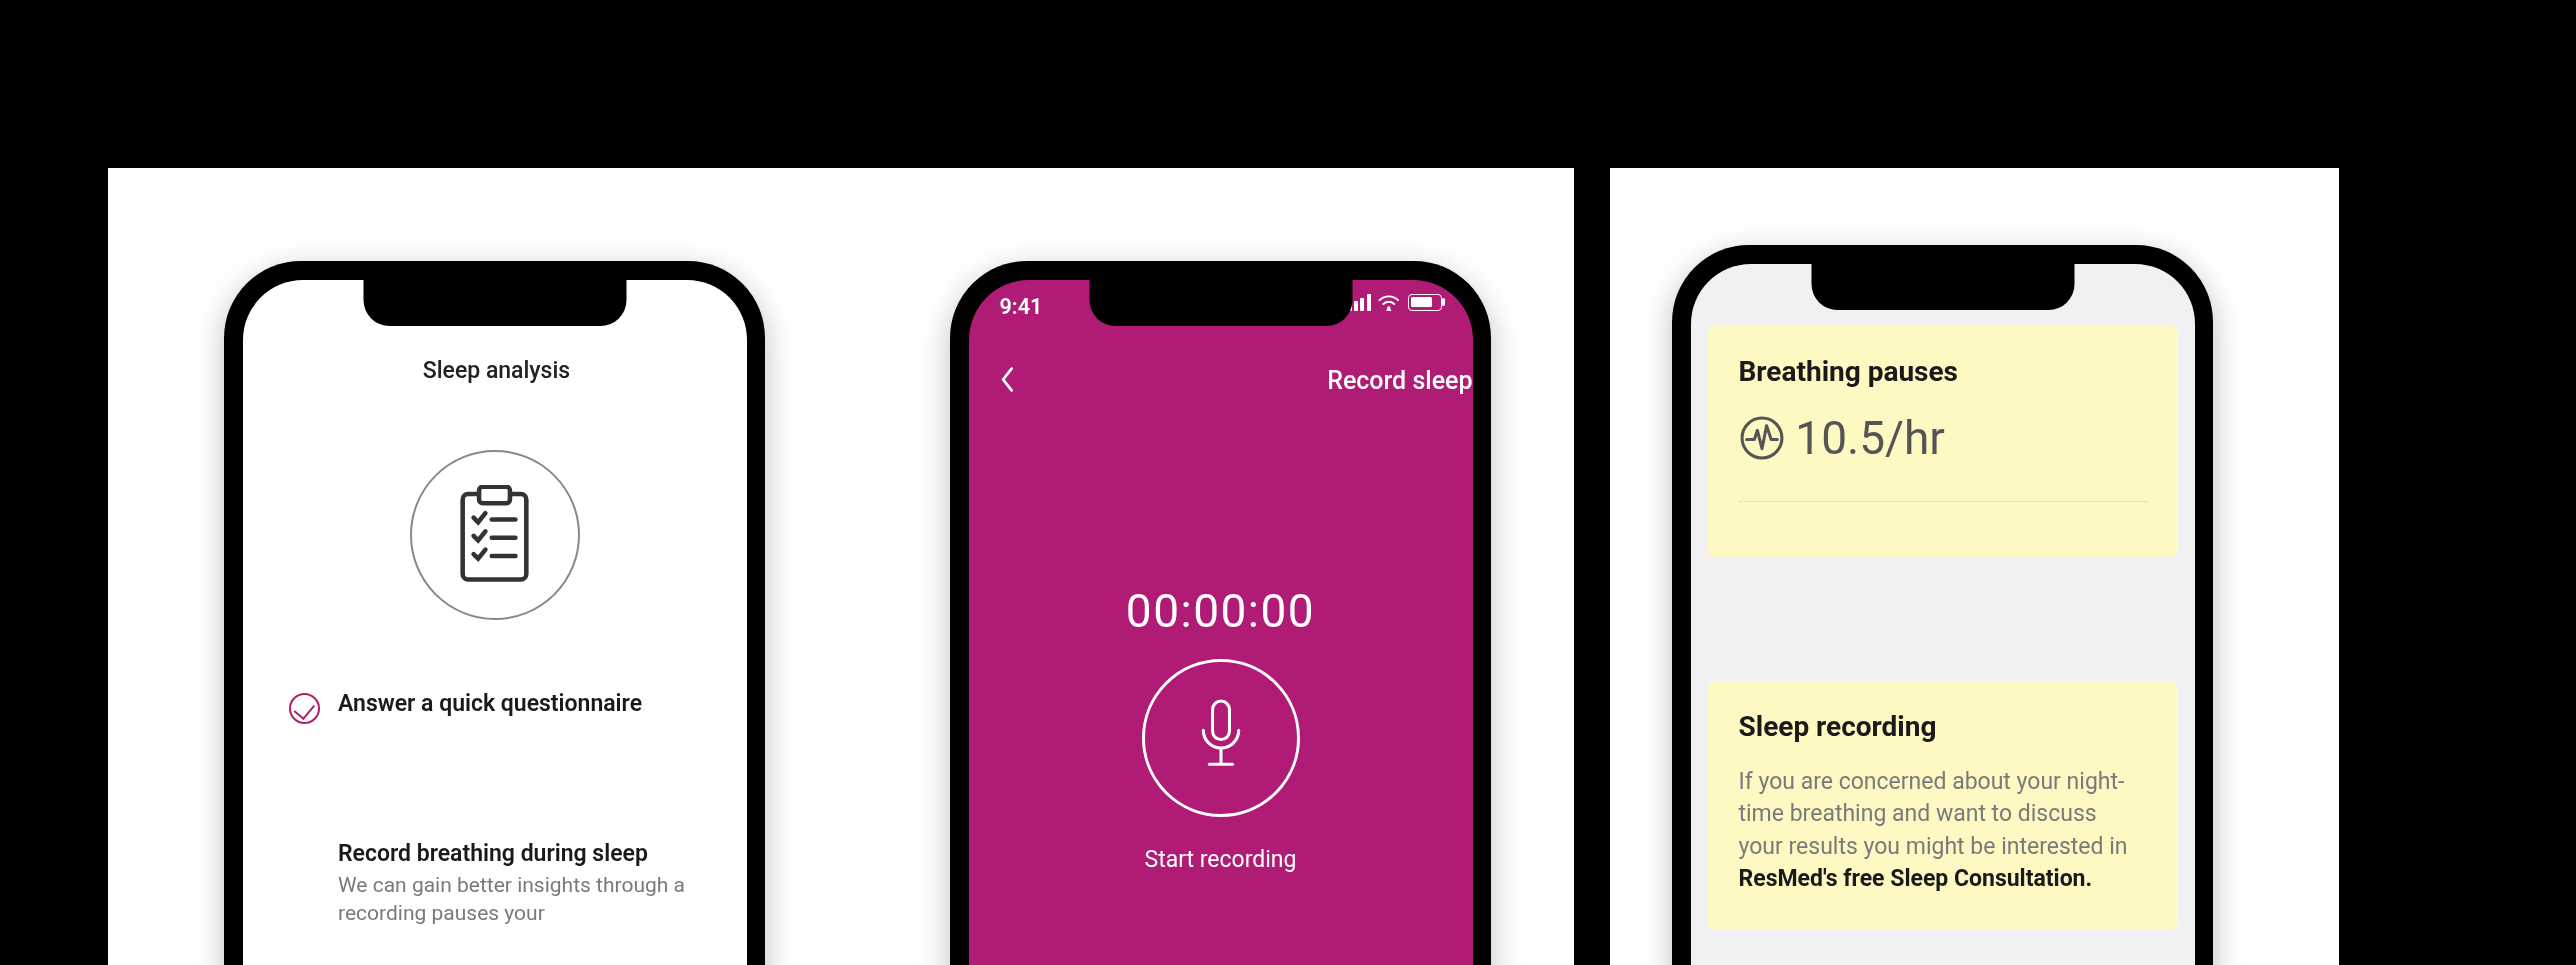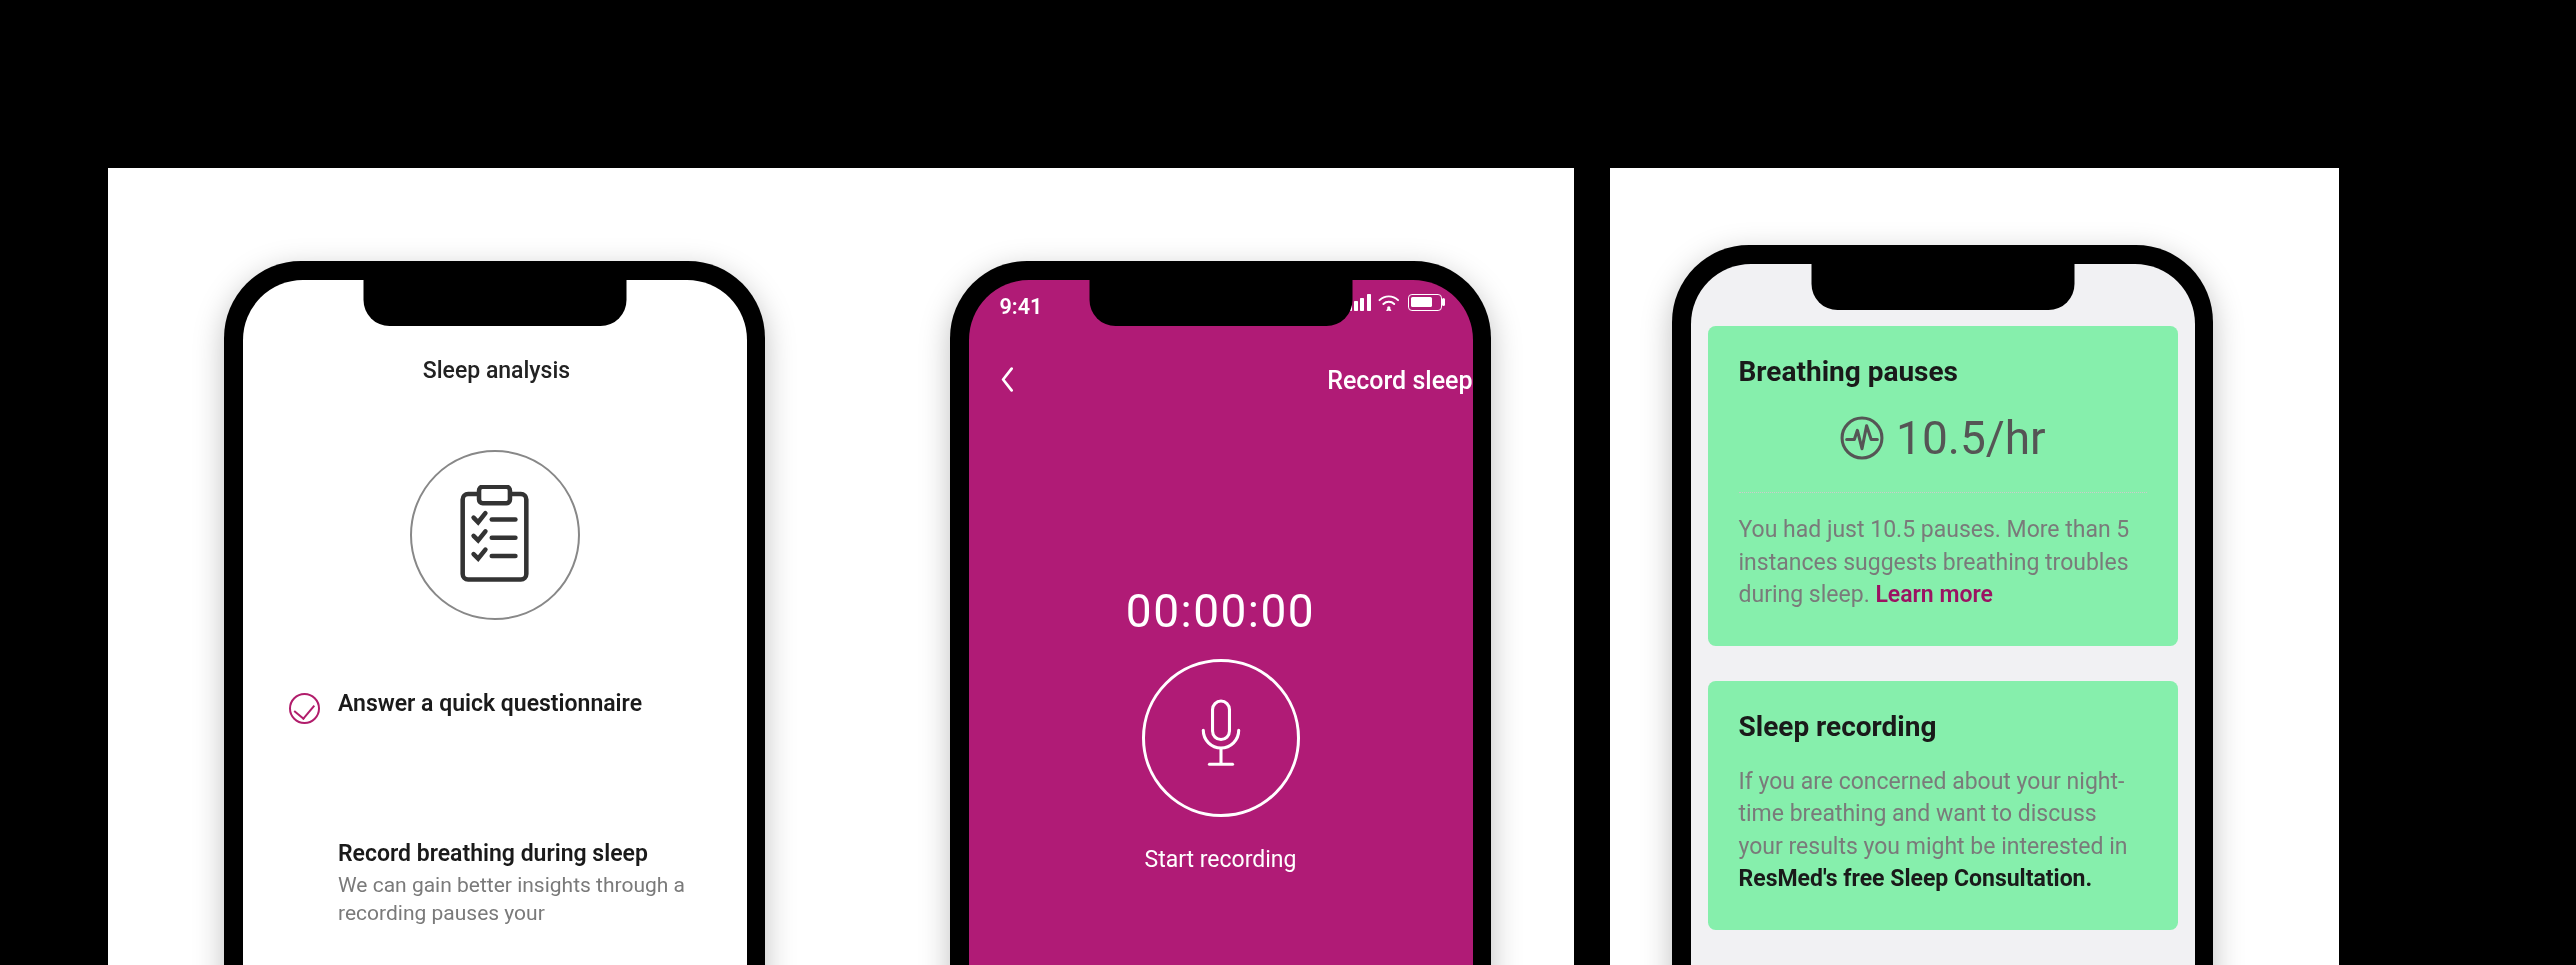--- a/index.html
+++ b/index.html
@@ -220,38 +220,37 @@
       font-size: 23px;
       font-weight: 400;
     }
 
     
     .phone-3 { left: 62px; top: 77px; }
     .p3-screen { background: #f1f1f3; }
     .p3-card {
       position: absolute;
       left: 17px; right: 17px;
-      background: #86efac;
+      background: #fef9c3;
       border-radius: 7.7px;
       padding: 29px 31px 34px;
     }
     .p3-card-1 { top: 62px; }
     .p3-card-2 { top: 417px; }
     .p3-card-title {
       font-size: 28px;
       font-weight: 700;
       color: #1a1a1a;
       margin-bottom: 23px;
     }
     .p3-metric {
       display: flex;
       align-items: center;
-      justify-content: center;
       gap: 10.8px;
-      margin-bottom: 27px;
+      margin-bottom: 36px;
     }
     .pulse-icon svg { width: 46px; height: 46px; display:block; }
     .p3-metric-value {
       font-size: 46px;
       color: #555;
       font-weight: 400;
     }
     .p3-hr {
       border: none;
       border-top: 1.5px dotted #ccc;
@@ -385,23 +384,20 @@
             <svg viewBox="0 0 60 60">
               <circle cx="30" cy="30" r="26" fill="none" stroke="#555" stroke-width="4"></circle>
               <path d="M10 32 L20 32 L24 20 L30 44 L36 14 L42 32 L50 32" fill="none" stroke="#555" stroke-width="4" stroke-linejoin="round" stroke-linecap="round"></path>
             </svg>
           </span>
           <span class="p3-metric-value">10.5/hr</span>
         </div>
 
         <hr class="p3-hr">
 
-        <div class="p3-desc">
-          <span>You had just 10.5 pauses. More than 5 instances suggests breathing troubles during sleep. </span><span class="p3-link">Learn more</span>
-        </div>
       </div>
 
       <div class="p3-card p3-card-2">
         <div class="p3-card-title">Sleep recording</div>
         <div class="p3-desc">
           <span>If you are concerned about your night-time breathing and want to discuss your results you might be interested in </span><span class="p3-strong">ResMed's free Sleep Consultation.</span>
         </div>
       </div>
 
     </div>

